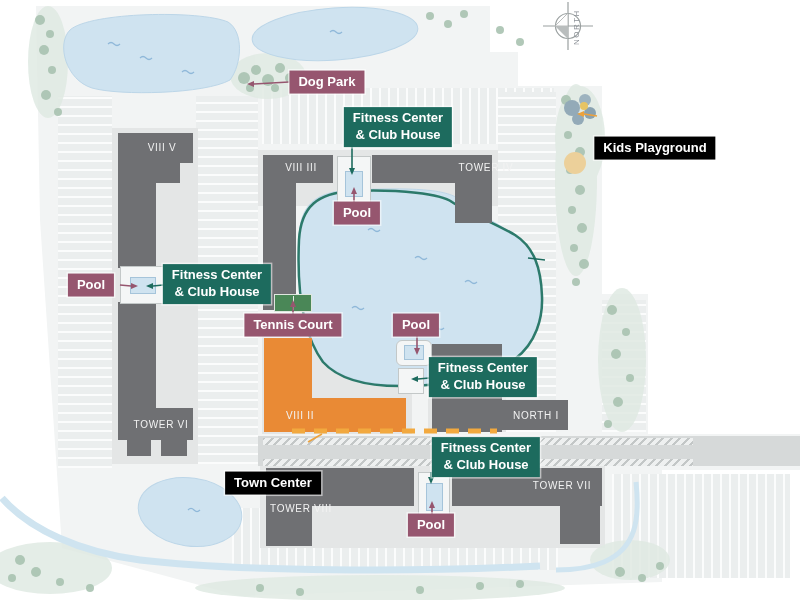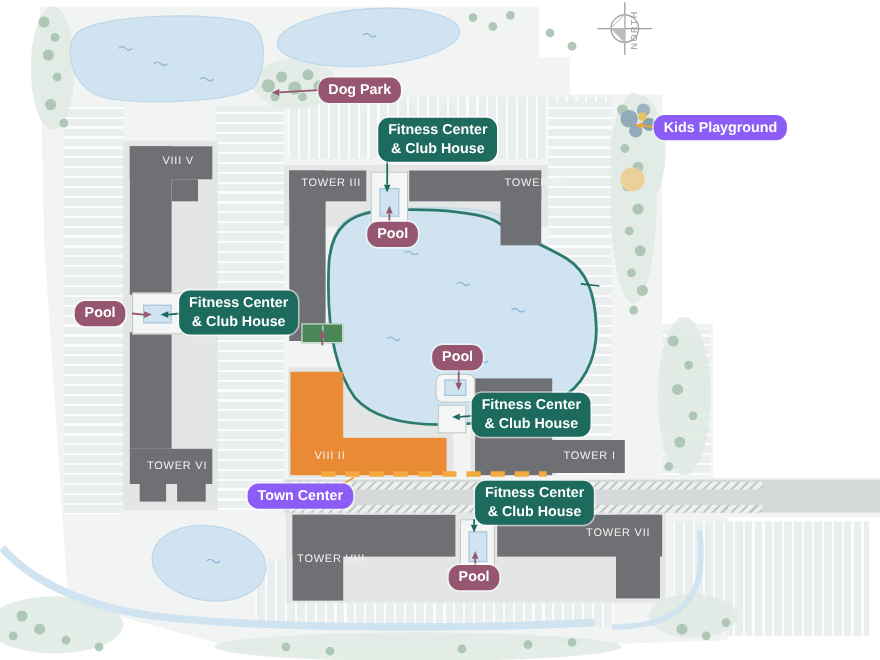--- a/index.html
+++ b/index.html
@@ -20,23 +20,23 @@
   .bld{position:absolute;background:#6f7073;}
   .bld-orange{position:absolute;background:#e98a35;}
   .bld-light{position:absolute;background:#f4f6f6;border:1px solid #c3c8c8;box-sizing:border-box;}
   .pool-blue{position:absolute;background:#cfe3f0;border:1px solid #a5c4da;box-sizing:border-box;}
   .tennis{position:absolute;background:#4a8757;border:1px solid #dfe7df;box-sizing:border-box;}
   .tennis::after{content:"";position:absolute;left:50%;top:1px;bottom:1px;border-left:1px solid rgba(255,255,255,.85);}
   
   .twr{position:absolute;transform:translate(-50%,-50%);color:#f2f2f2;font-size:10px;
        letter-spacing:.7px;font-weight:500;white-space:nowrap;}
   .tag{position:absolute;transform:translate(-50%,-50%);color:#fff;font-size:13px;font-weight:600;
-       padding:3px 9px;border-radius:10px;text-align:center;white-space:pre-line;line-height:1.3;
+       padding:3px 9px;border-radius:0;text-align:center;white-space:pre-line;line-height:1.3;
        box-shadow:0 0 0 1.5px rgba(255,255,255,.55);}
-  .tag.plum{background:#96566f;} .tag.teal{background:#1d6b5e;} .tag.orange{background:#8b5cf6;}
+  .tag.plum{background:#96566f;} .tag.teal{background:#1d6b5e;} .tag.orange{background:#000000;margin-top:32px;}
   svg{position:absolute;left:0;top:0;}
 </style>
 </head>
 <body>
 
 <div id="stage">
 
   <div id="site-ground"></div>
 
   <div class="pk pkh" style="left:58px;top:96px;width:54px;height:372px"></div>
@@ -216,36 +216,37 @@
       <line x1="568" y1="2" x2="568" y2="50" stroke="#9aa0a0" stroke-width="1.2"></line>
       <line x1="543" y1="26" x2="593" y2="26" stroke="#9aa0a0" stroke-width="1.2"></line>
       <circle cx="568" cy="26" r="12.5" fill="none" stroke="#9aa0a0" stroke-width="1.2"></circle>
       <polygon points="555,26 568,13 568,26" fill="#fdfdfd" stroke="#a8acac" stroke-width="0.8"></polygon>
       <polygon points="555,26 568,26 568,39" fill="#b9bdbd"></polygon>
       <text transform="translate(579,45) rotate(-90)" font-size="8" letter-spacing="1.5" fill="#8b9096">NORTH</text>
     </g>
   </svg>
 
   <div class="twr" style="left:162px;top:147px">VIII V</div>
-  <div class="twr" style="left:301px;top:167px">TOWER III</div>
+  <div class="twr" style="left:301px;top:167px">VIII III</div>
   <div class="twr" style="left:486px;top:167px">TOWER IV</div>
   <div class="twr" style="left:161px;top:424px">TOWER VI</div>
   <div class="twr" style="left:300px;top:415px">VIII II</div>
-  <div class="twr" style="left:536px;top:415px">TOWER I</div>
+  <div class="twr" style="left:536px;top:415px">NORTH I</div>
   <div class="twr" style="left:301px;top:508px">TOWER VIII</div>
   <div class="twr" style="left:562px;top:485px">TOWER VII</div>
 
   <div class="tag plum" style="left:327px;top:82px">Dog Park</div>
   <div class="tag teal" style="left:398px;top:127px">Fitness Center
 &amp; Club House</div>
   <div class="tag orange" style="left:655px;top:116px">Kids Playground</div>
   <div class="tag plum" style="left:357px;top:213px">Pool</div>
   <div class="tag plum" style="left:91px;top:285px">Pool</div>
   <div class="tag teal" style="left:217px;top:284px">Fitness Center
 &amp; Club House</div>
+  <div class="tag plum" style="left:293px;top:325px">Tennis Court</div>
   <div class="tag plum" style="left:416px;top:325px">Pool</div>
   <div class="tag teal" style="left:483px;top:377px">Fitness Center
 &amp; Club House</div>
   <div class="tag orange" style="left:273px;top:451px">Town Center</div>
   <div class="tag teal" style="left:486px;top:457px">Fitness Center
 &amp; Club House</div>
   <div class="tag plum" style="left:431px;top:525px">Pool</div>
 
 </div>
 

